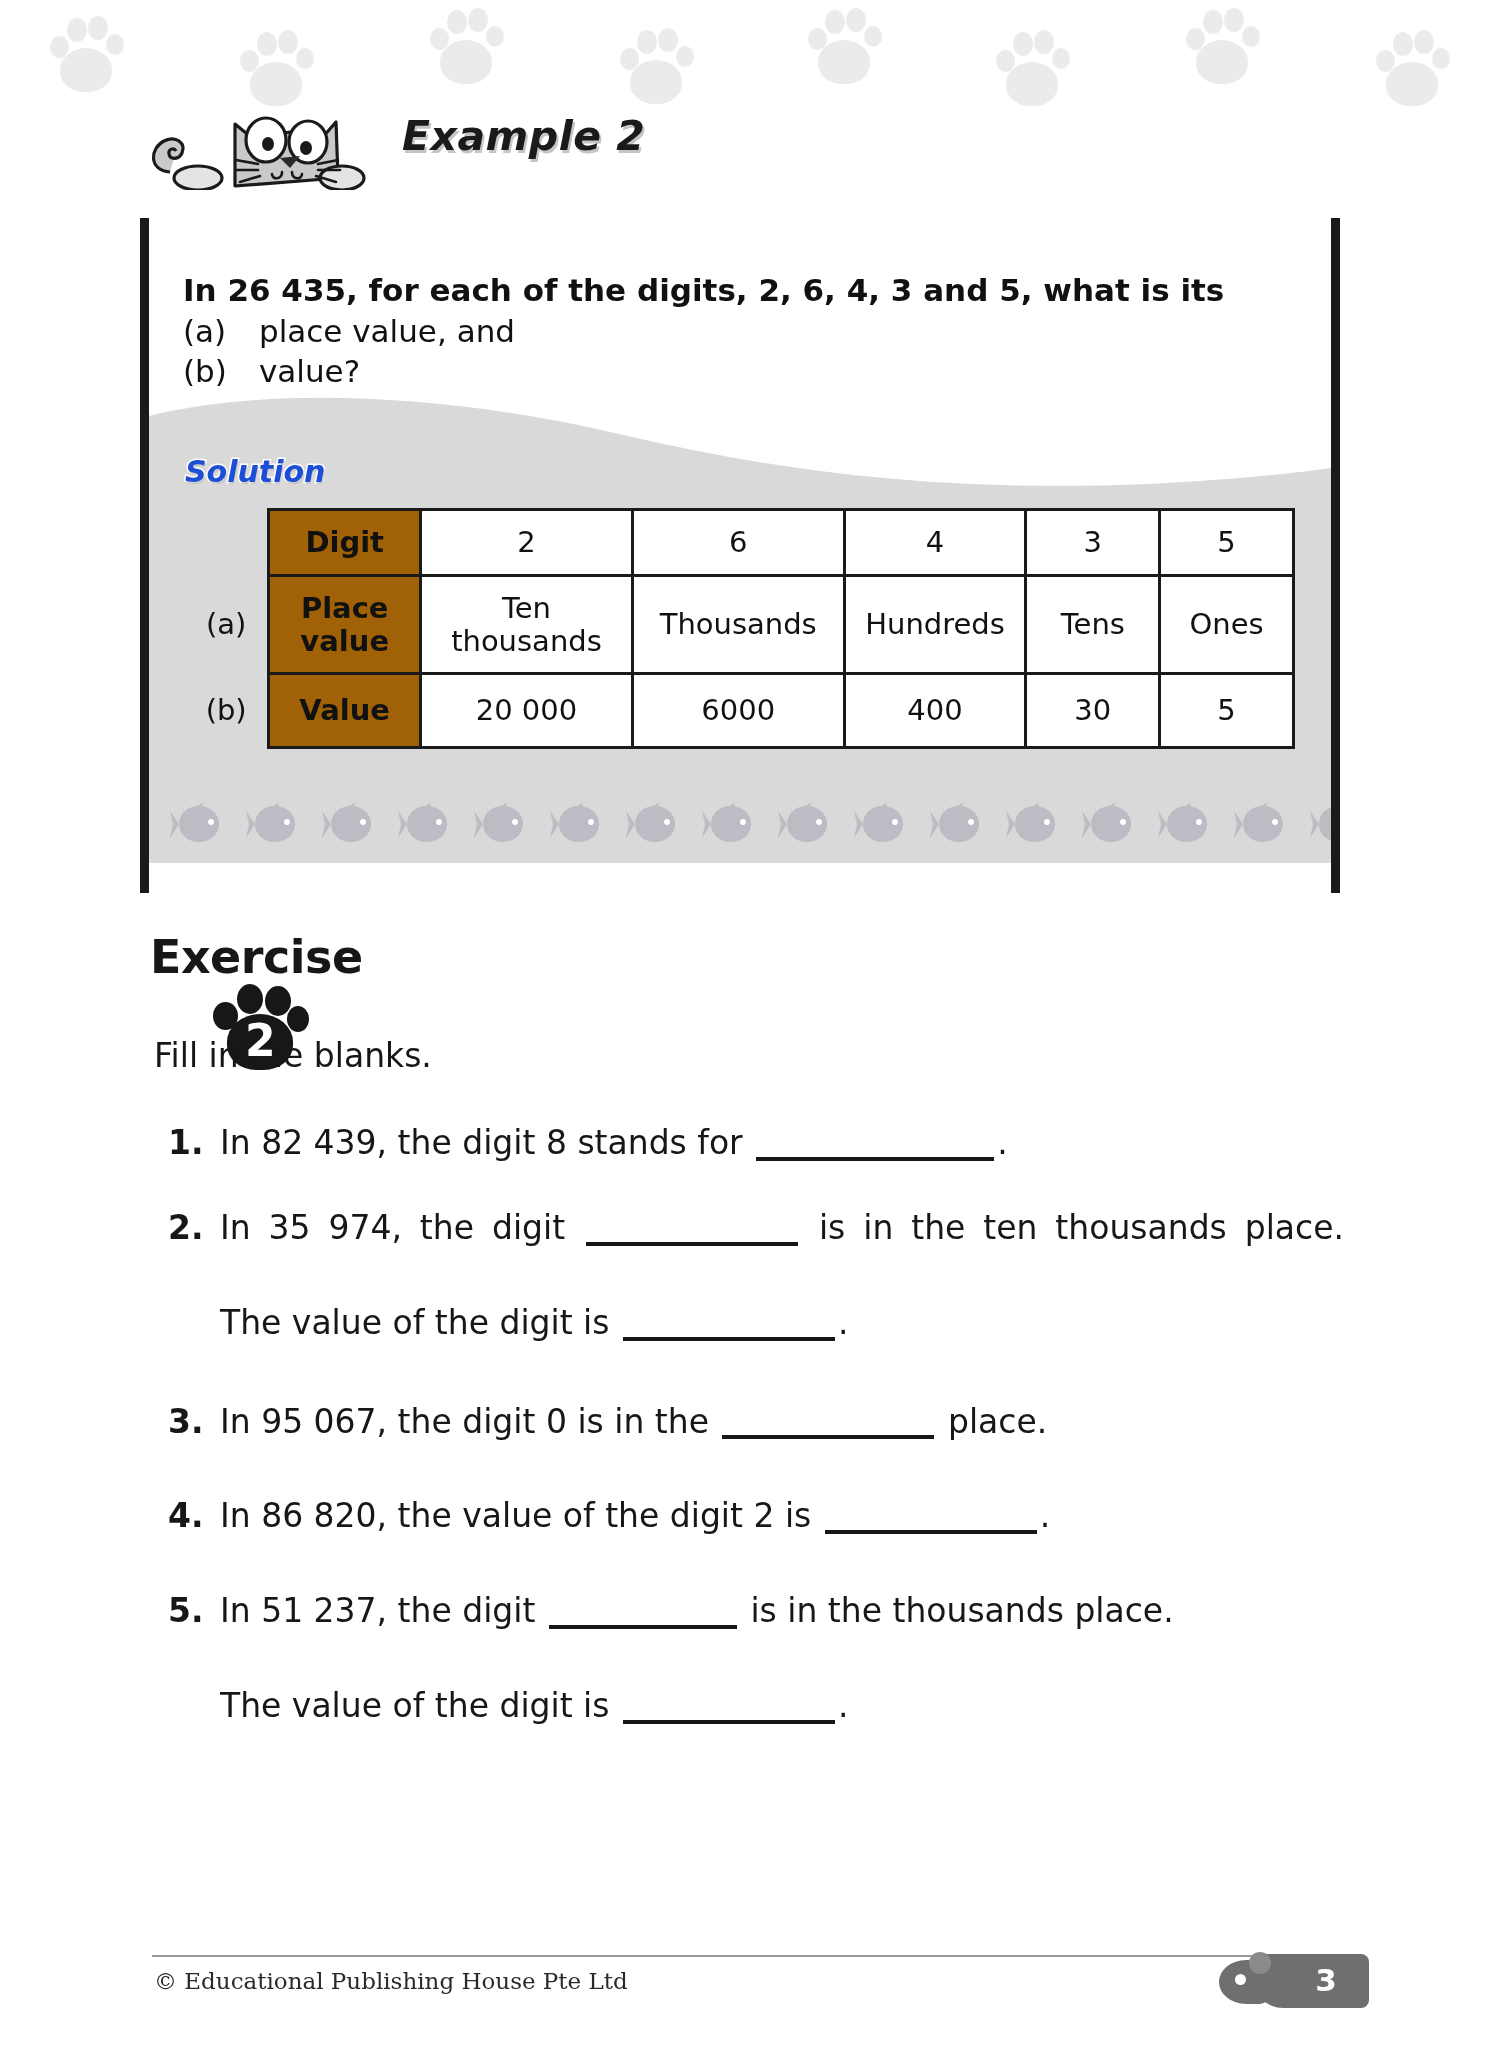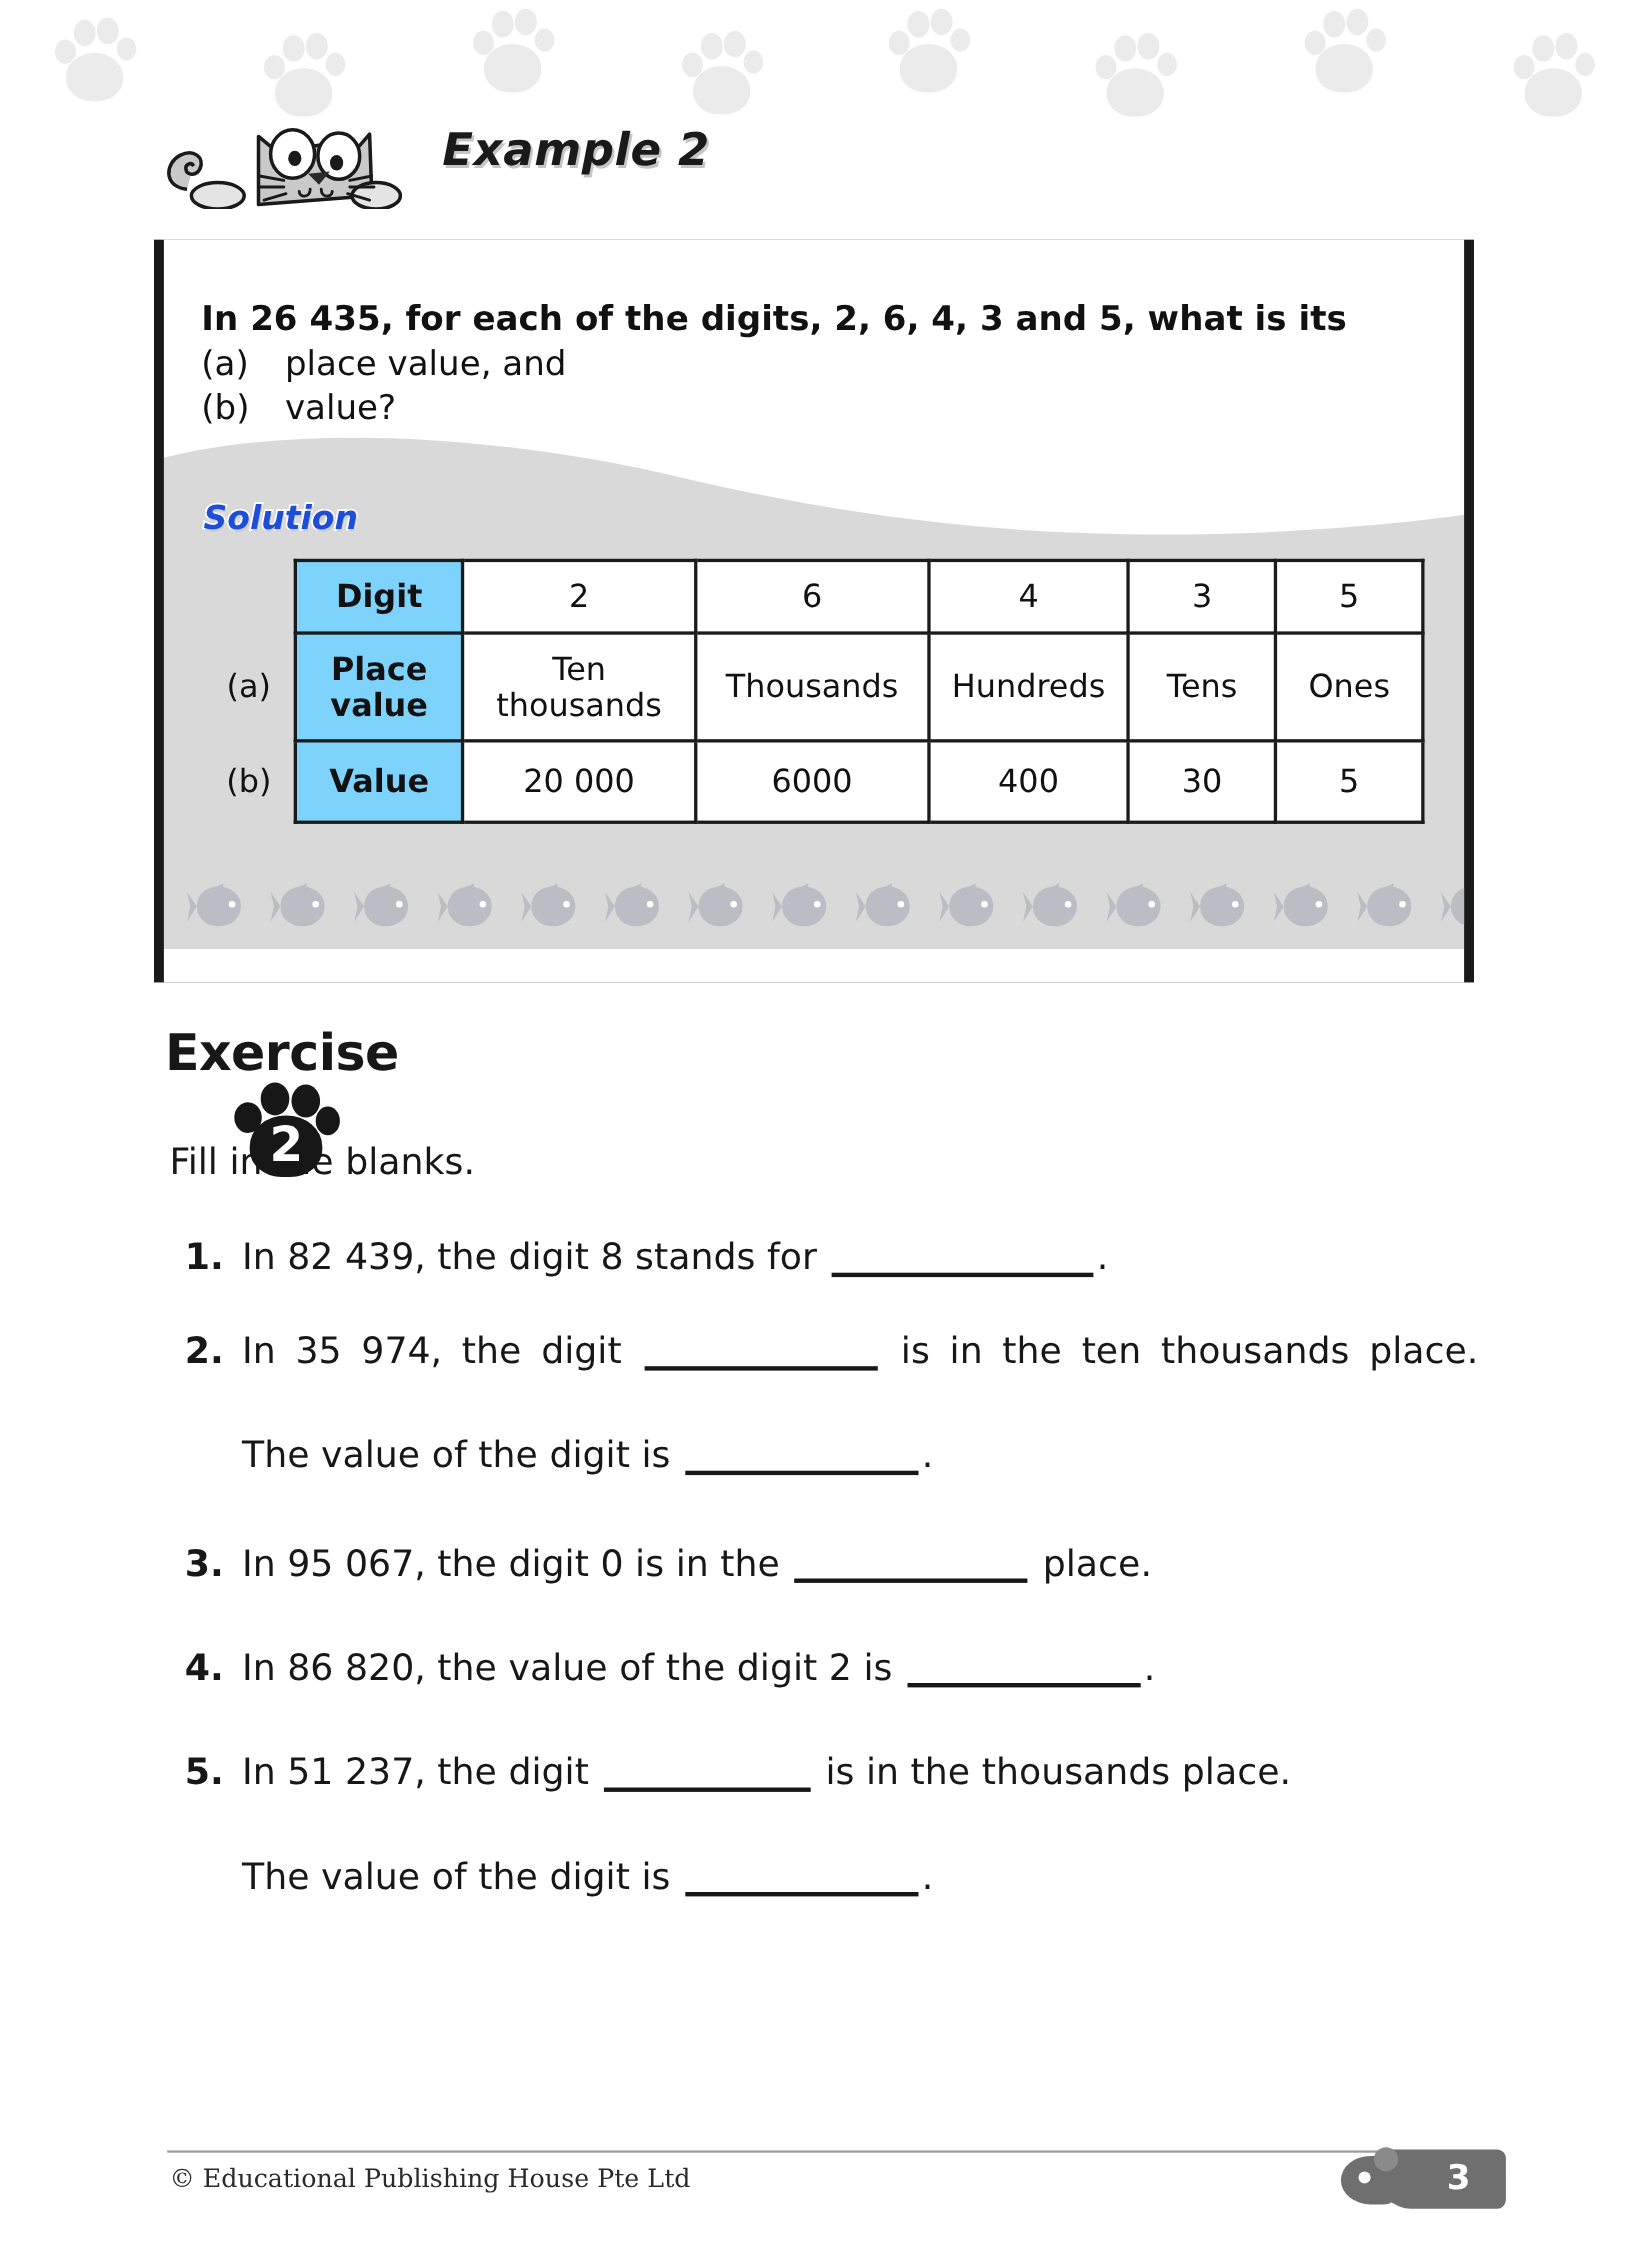--- a/index.html
+++ b/index.html
@@ -182,21 +182,21 @@
   table.pv td {
     border: 3px solid #1a1a1a;
     text-align: center;
     vertical-align: middle;
     background: #ffffff;
     font-size: 29px;
     line-height: 1.12;
     padding: 6px 4px;
   }
   table.pv td.rowhead {
-    background: #7dd3fc;
+    background: #a16207;
     font-weight: bold;
     font-size: 29px;
     width: 152px;
   }
   table.pv td.abmark {
     border: none;
     background: transparent;
     width: 84px;
     font-size: 29px;
     font-weight: normal;

